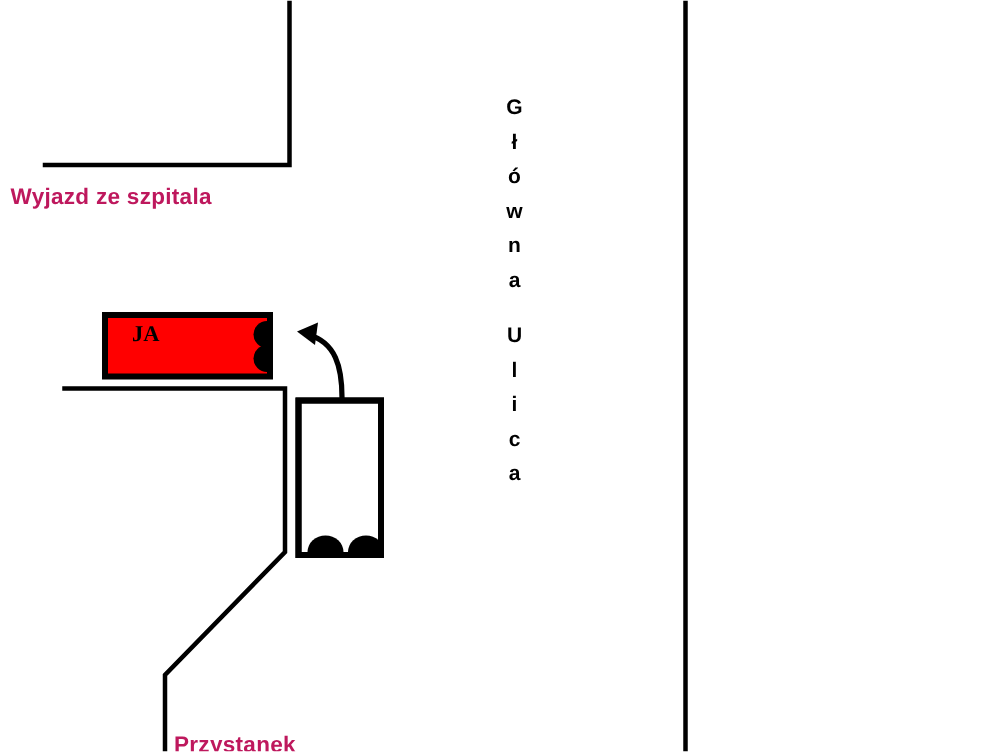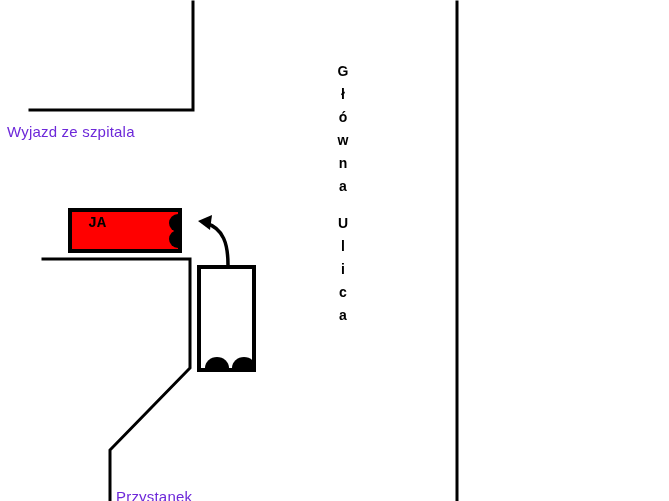--- a/index.html
+++ b/index.html
@@ -20,43 +20,43 @@
   #scene-svg {
     position: absolute;
     left: 0;
     top: 0;
     width: 669px;
     height: 501px;
   }
   .map-label {
     position: absolute;
     font-family: "Liberation Sans", sans-serif;
-    font-weight: normal;
-    color: #6d28d9;
+    font-weight: bold;
+    color: #be185d;
     white-space: pre;
     line-height: 1.18;
   }
   #label-hospital-exit {
     left: 7px;
     top: 123px;
     font-size: 15px;
     letter-spacing: 0.2px;
   }
   #label-bus-stop {
     left: 116px;
     top: 453px;
     font-size: 15px;
     letter-spacing: 0.2px;
   }
   #label-car-ego {
     position: absolute;
     left: 88px;
     top: 215px;
     font-size: 15px;
-    font-family: Liberation Mono, monospace;
+    font-family: Liberation Serif, serif;
     font-weight: bold;
     color: #000000;
   }
   .street-name-vertical {
     position: absolute;
     left: 330px;
     top: 60px;
     width: 26px;
     text-align: center;
     font-family: "Liberation Sans", sans-serif;

